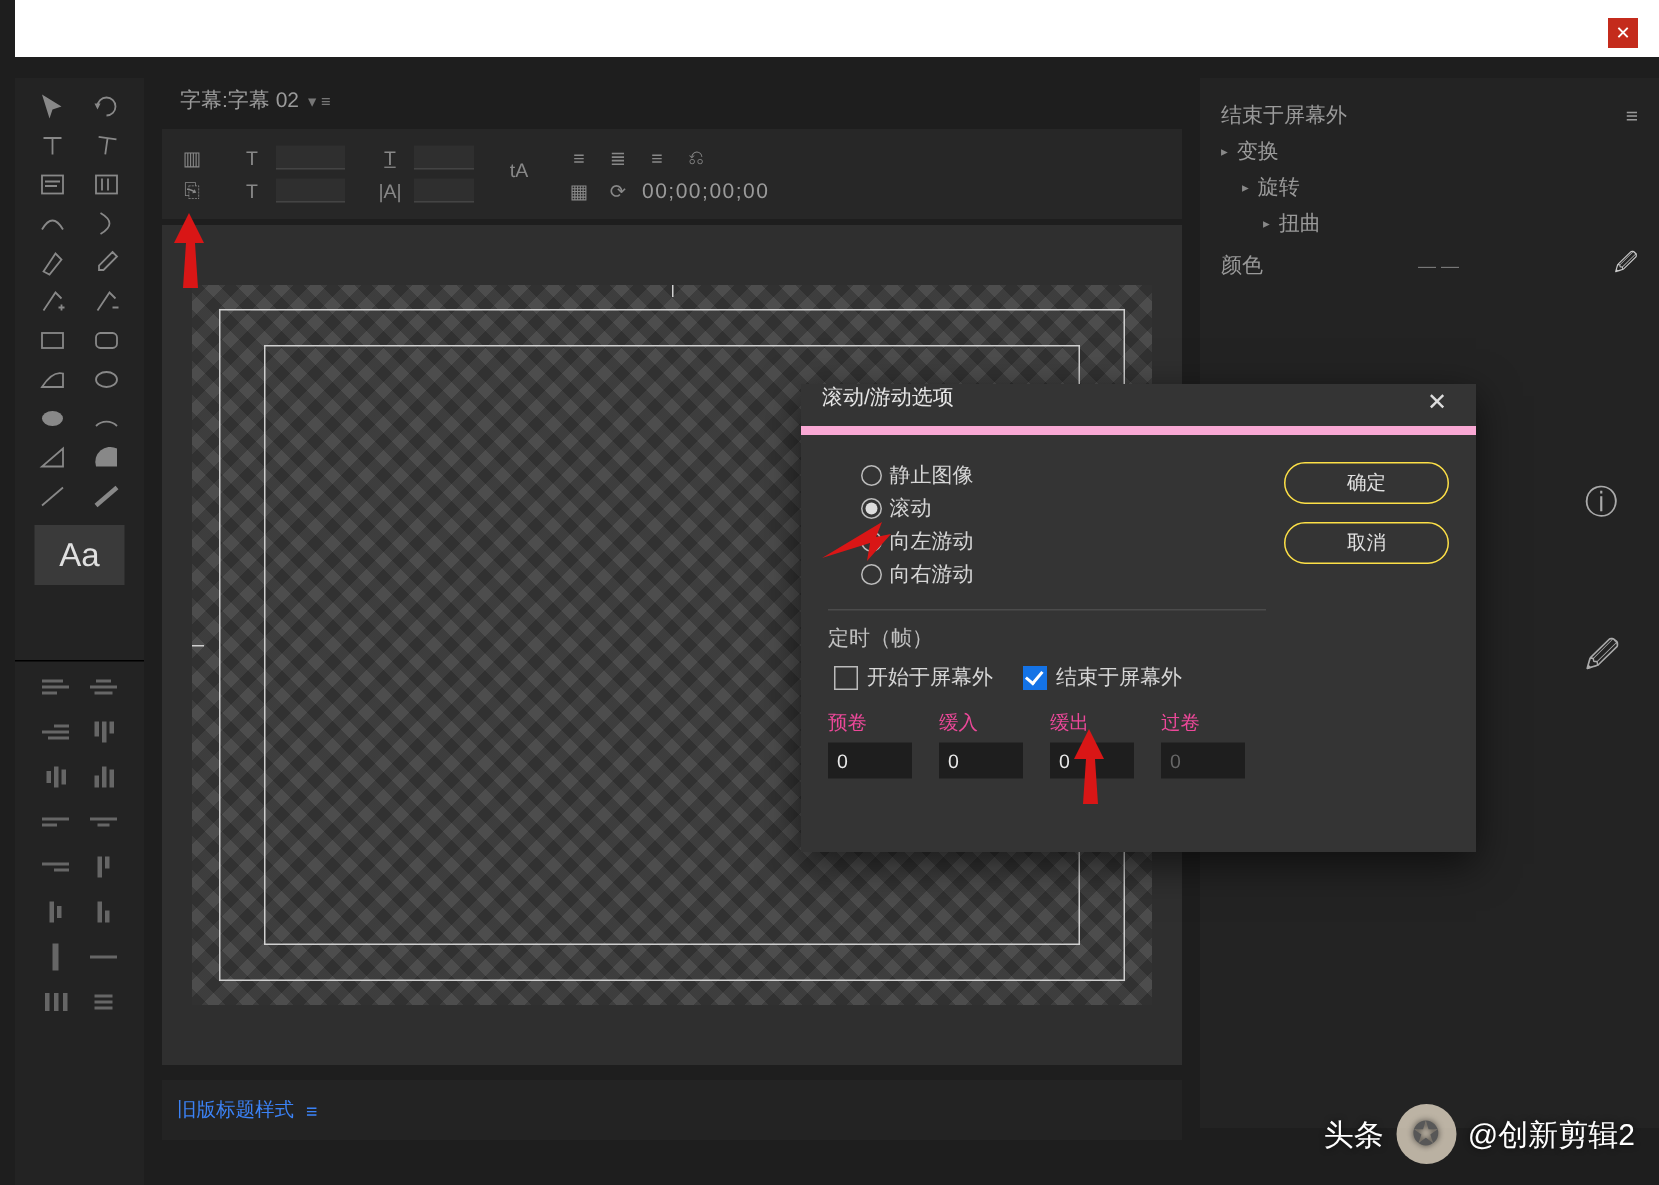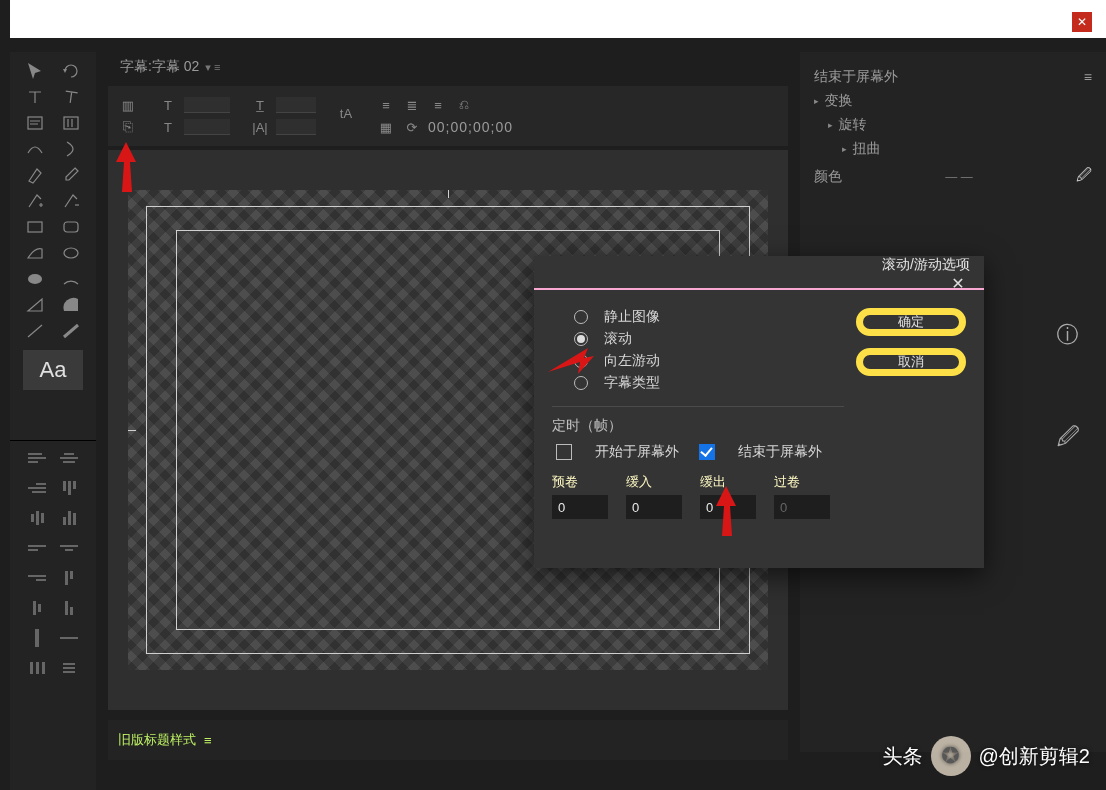--- a/index.html
+++ b/index.html
@@ -109,69 +109,69 @@
     display:flex; flex-direction:column; gap:70px;
   }
 
   
   .modal {
     position:absolute; left:534px; top:256px; width:450px; height:312px;
     background:#343434; box-shadow:0 8px 26px rgba(0,0,0,.6);
     color:#d6d6d6; font-size:14px;
   }
   .modal-title {
-    height:34px; display:flex; align-items:flex-end; padding:0 14px;
-    border-bottom:2px solid #f9a8d4; color:#e5e5e5;flex-direction:column;
+    height:34px; display:flex; align-items:flex-start; padding:0 14px;
+    border-bottom:6px solid #f9a8d4; color:#e5e5e5;
   }
   .modal-close {
     margin-left:auto; width:24px; height:24px; color:#ddd; font-size:16px;
     display:flex; align-items:center; justify-content:center; cursor:pointer;
   }
   .modal-body { display:flex; padding:14px 18px 18px 18px; gap:12px; height:calc(100% - 34px);}
   .modal-left { flex:1; }
   .modal-right { width:110px; display:flex; flex-direction:column; gap:12px; padding-top:4px;}
   .btn-pill {
-    height:28px; border:7px solid #fde047; border-radius:16px;
+    height:28px; border:1px solid #fde047; border-radius:16px;
     background:transparent; color:#e0e0e0; font-size:13px;
     display:flex; align-items:center; justify-content:center; cursor:pointer;
   }
   .grp-label { color:#c0c0c0; margin-bottom:8px; margin-top:2px; }
-  .radio-row { display:flex; align-items:center; gap:16px; margin:4px 0 4px 22px; cursor:pointer;}
+  .radio-row { display:flex; align-items:center; gap:5px; margin:4px 0 4px 22px; cursor:pointer;}
   .radio {
     width:14px; height:14px; border-radius:50%; border:1.5px solid #bbb;
     display:inline-block; position:relative;
   }
   .radio.selected::after {
     content:""; position:absolute; inset:2px; border-radius:50%; background:#ddd;
   }
   .divider { border-top:1px solid #4b4b4b; margin:14px 0 10px 0;}
   .check-row { display:flex; gap:20px; margin:6px 0 12px 4px;}
-  .chk { display:flex; align-items:center; gap:23px; cursor:pointer;}
+  .chk { display:flex; align-items:center; gap:6px; cursor:pointer;}
   .chkbox {
     width:16px; height:16px; border:1.5px solid #bbb; display:inline-block;
     position:relative;
   }
   .chkbox.checked { background:#1473e6; border-color:#1473e6;}
   .chkbox.checked::after {
     content:""; position:absolute; left:3px; top:0px; width:5px; height:9px;
     border:solid #fff; border-width:0 2px 2px 0; transform:rotate(40deg);
   }
   .num-row { display:flex; gap:18px; margin-top:4px;}
   .num-col { display:flex; flex-direction:column; gap:4px; width:56px;}
-  .num-col label { color:#fef9c3; font-size:13px;}
+  .num-col label { color:#ec4899; font-size:13px;}
   .num-input {
     width:56px; height:24px; background:#1e1e1e; border:none; color:#eaeaea;
     padding:0 6px; font-size:13px;
   }
   .num-input[disabled]{ color:#666; }
 
   
   .bottom-strip {
     position:absolute; left:108px; top:720px; width:680px; height:40px;
-    background:#232323; color:#bef264; padding-left:10px;
+    background:#232323; color:#3b82f6; padding-left:10px;
     display:flex; align-items:center; font-size:13px;
   }
 
   
   .watermark {
     position:absolute; right:16px; bottom:14px; color:#fff;
     display:flex; align-items:center; gap:8px; font-size:20px;
     text-shadow:0 0 4px rgba(0,0,0,.7);
   }
   .wm-icon {
@@ -522,21 +522,21 @@
       <div class="radio-row">
           <span class="radio selected"></span>
           <span>滚动</span>
         </div>
       <div class="radio-row">
           <span class="radio"></span>
           <span>向左游动</span>
         </div>
       <div class="radio-row">
           <span class="radio"></span>
-          <span>字幕类型</span>
+          <span>向右游动</span>
         </div>
 
       <div class="divider"></div>
       <div class="grp-label">定时（帧）</div>
       <div class="check-row">
         <div class="chk">
             <span class="chkbox"></span>
             <span>开始于屏幕外</span>
           </div>
         <div class="chk">

